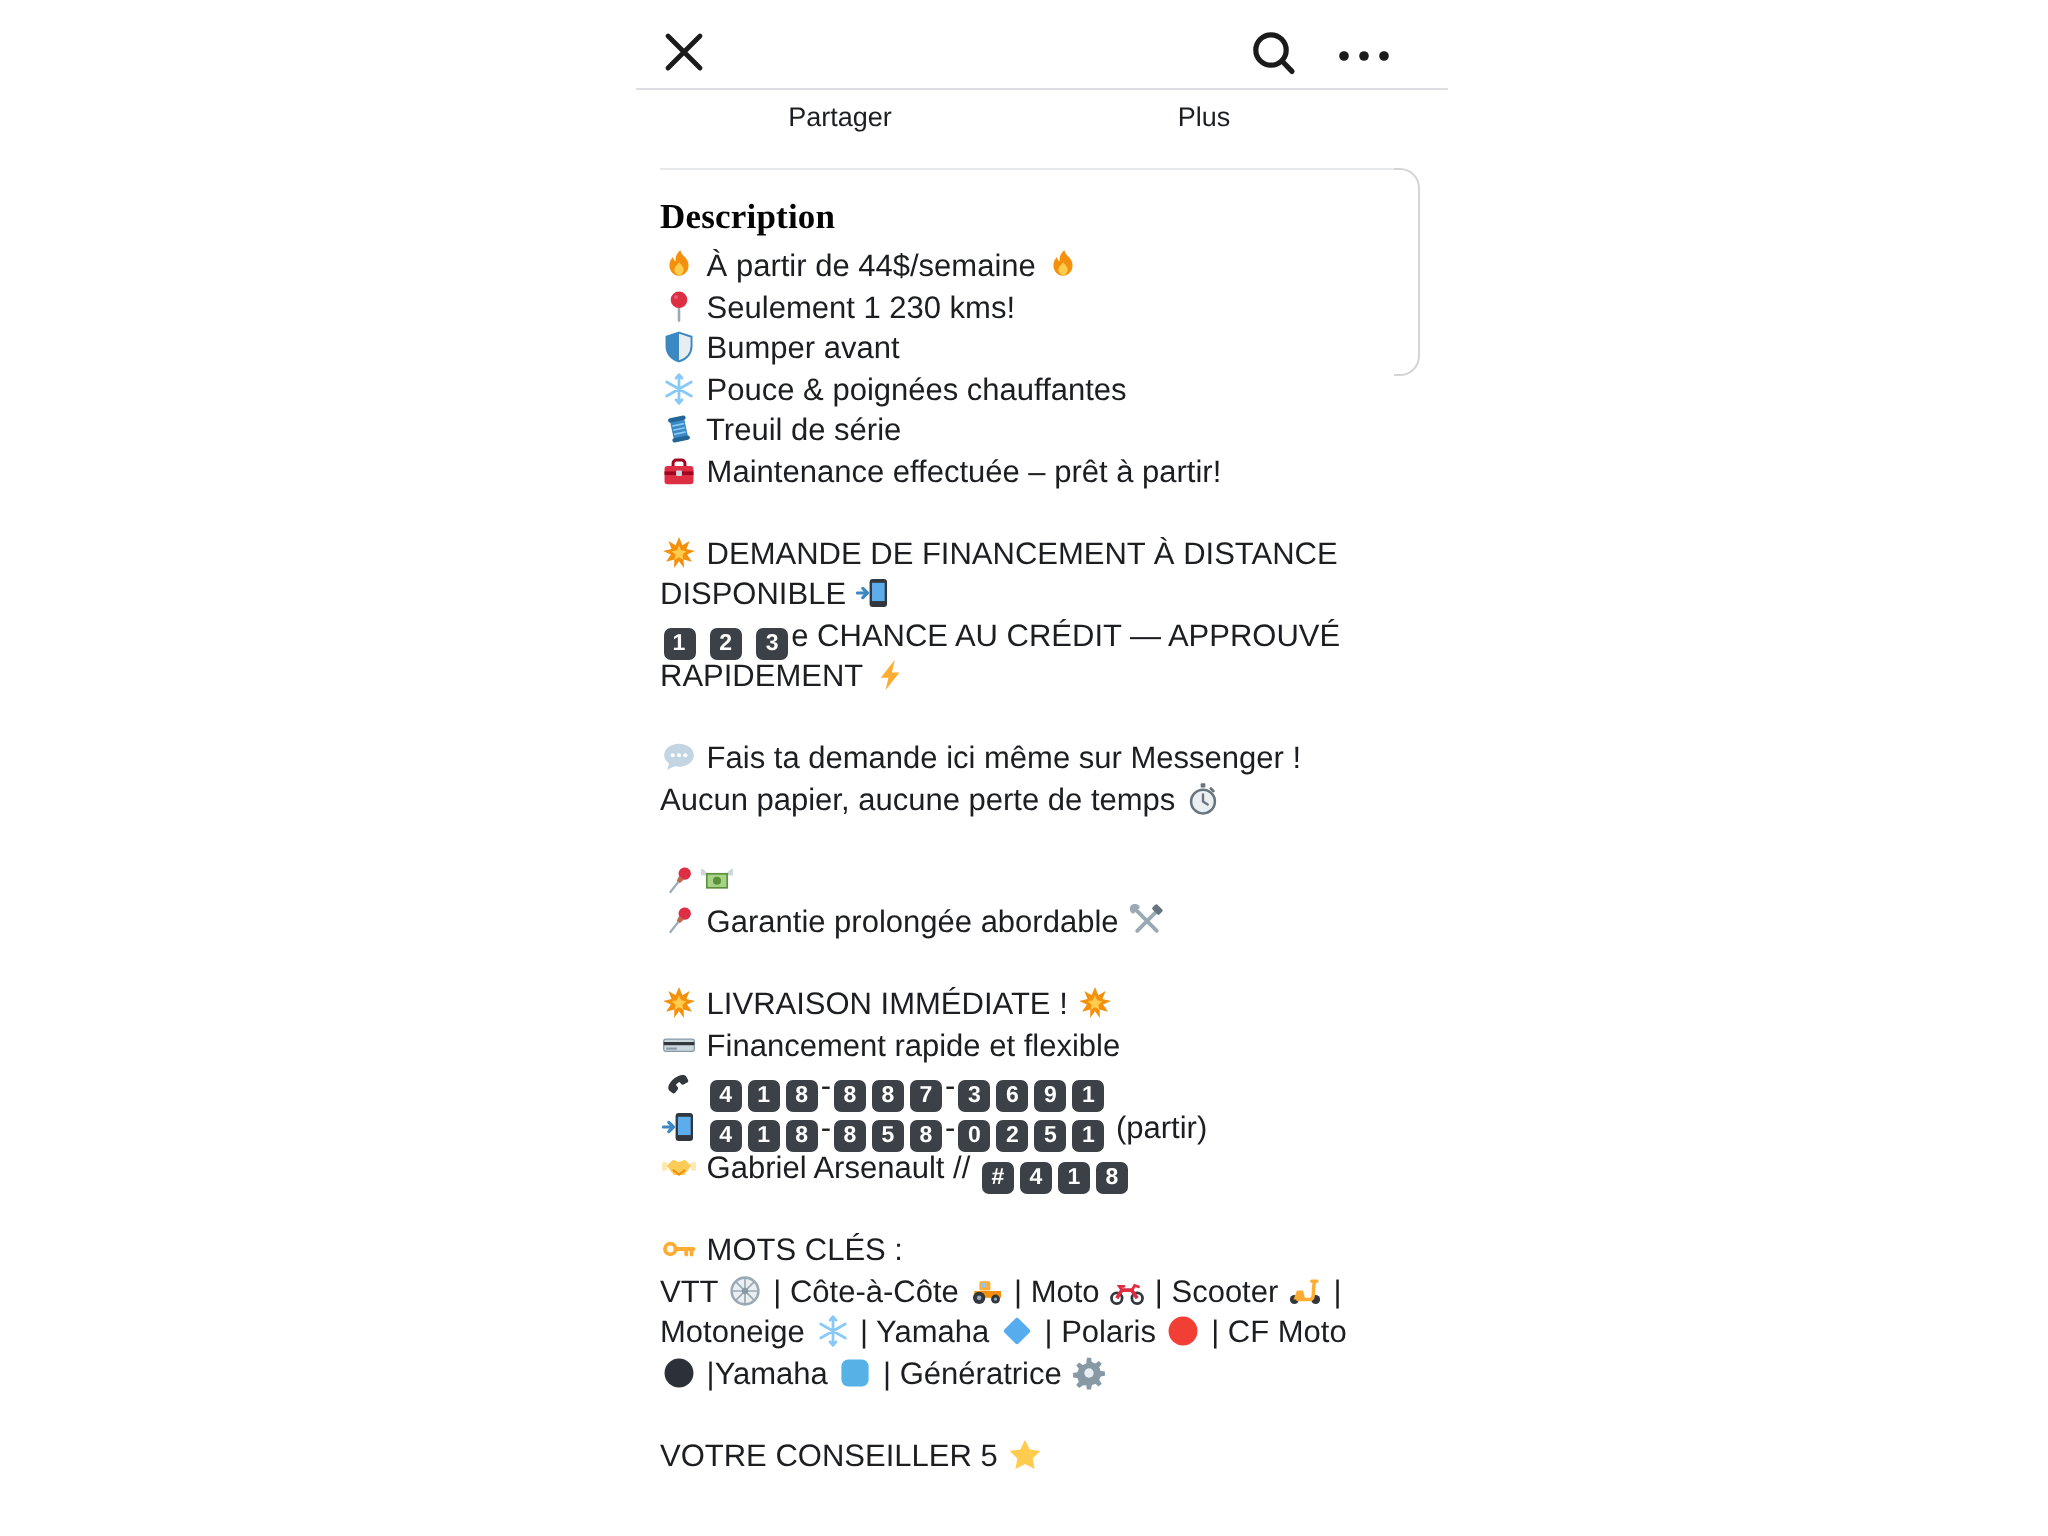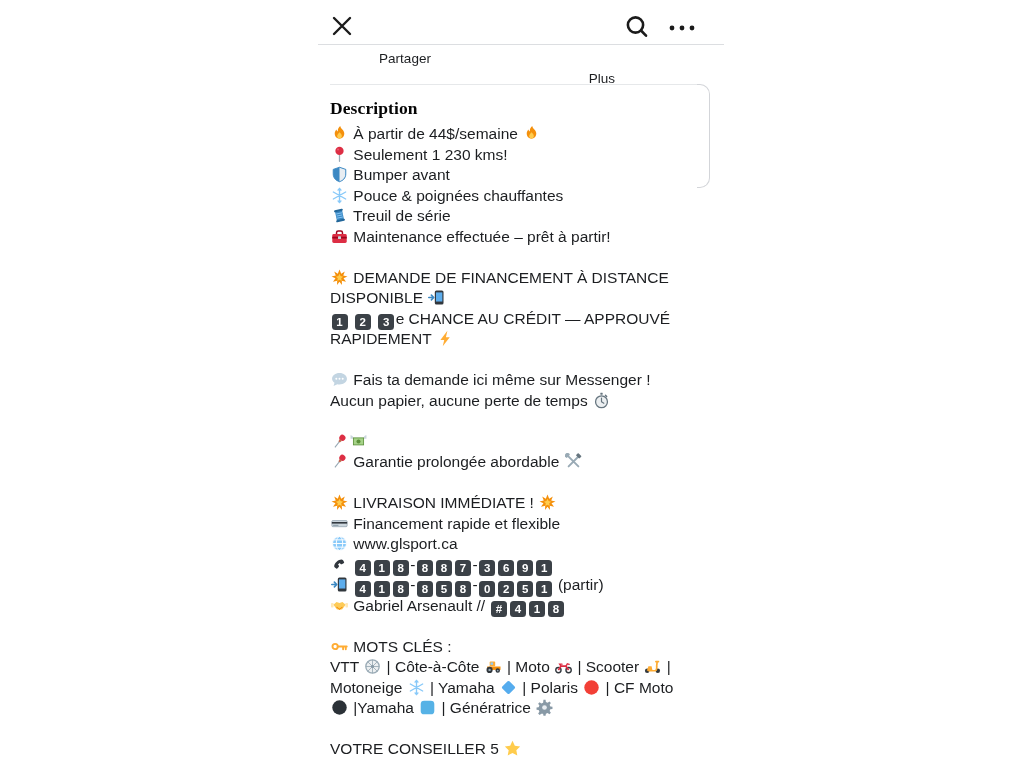--- a/index.html
+++ b/index.html
@@ -67,22 +67,22 @@
     <svg viewBox="0 0 32 12" width="32" height="12">
         <circle cx="5" cy="6" r="2.4" fill="#1b1b1b"></circle>
         <circle cx="15" cy="6" r="2.4" fill="#1b1b1b"></circle>
         <circle cx="25" cy="6" r="2.4" fill="#1b1b1b"></circle>
       </svg>
   </span>
 </button>
 
 <div class="abs hairline" style="left:318px;top:44px;width:406px;"></div>
 
-<div class="abs tab-label" style="left:360px;top:51px;width:90px;text-align:center;">Partager</div>
-<div class="abs tab-label" style="left:572px;top:51px;width:60px;margin-top:20px;">Plus</div>
+<div class="abs tab-label" style="left:375px;top:51px;width:90px;text-align:center;">Partager</div>
+<div class="abs tab-label" style="left:572px;top:51px;width:60px;">Plus</div>
 
 <div class="abs hairline light" style="left:330px;top:84px;width:367px;"></div>
 
 <div class="abs card-edge" style="left:697px;top:84px;"></div>
 
 <div class="abs desc-heading" style="left:330px;top:98px;font-family:Liberation Serif, serif;">Description</div>
 
 <div class="abs desc-body" style="left:330px;top:124px;">
     <div class="dline"><span class="emoji"><svg viewBox="0 0 16 16">
           <path d="M8.7 1c.4 2.7 3.8 3.7 3.8 7.1 0 2.9-2 4.9-4.5 4.9S3.5 11 3.5 8.1c0-1.8.9-3.1 1.6-3.9.2.9.6 1.5 1.3 2C6.2 3.9 7.3 2 8.7 1z" fill="#f4900c"></path>
@@ -176,28 +176,20 @@
           <path d="M8 4.4l1 2.3 2.4.5-1.8 1.6.5 2.4L8 10l-2.1 1.2.5-2.4-1.8-1.6 2.4-.5z" fill="#ffcc4d"></path>
         </svg></span><span> LIVRAISON IMMÉDIATE ! </span><span class="emoji"><svg viewBox="0 0 16 16">
           <path d="M8 .5l1.6 3.9 3.4-2-1.5 3.7 4 .9-3.7 1.7 2.3 3.4-3.9-1 .1 3.9-2.3-3.1-2.3 3.1.1-3.9-3.9 1 2.3-3.4L.5 7l4-.9L3 2.4l3.4 2z" fill="#f4900c"></path>
           <path d="M8 4.4l1 2.3 2.4.5-1.8 1.6.5 2.4L8 10l-2.1 1.2.5-2.4-1.8-1.6 2.4-.5z" fill="#ffcc4d"></path>
         </svg></span></div>
     <div class="dline"><span class="emoji"><svg viewBox="0 0 16 16">
           <rect x="0.8" y="5.2" width="14.4" height="5.8" rx="1" fill="#ccd6dd" stroke="#8899a6" stroke-width="0.6"></rect>
           <rect x="0.8" y="6.6" width="14.4" height="1.5" fill="#31373d"></rect>
           <rect x="2" y="9.2" width="5" height="1" fill="#8899a6"></rect>
         </svg></span><span> Financement rapide et flexible</span></div>
-    <div class="dline"><span class="emoji"><svg viewBox="0 0 16 16">
-          <circle cx="8" cy="8" r="6.6" fill="#88c9f9"></circle>
-          <g stroke="#ffffff" stroke-width="0.9" fill="none">
-            <circle cx="8" cy="8" r="6.6"></circle>
-            <ellipse cx="8" cy="8" rx="3" ry="6.6"></ellipse>
-            <path d="M1.4 8h13.2M2.3 4.6h11.4M2.3 11.4h11.4"></path>
-          </g>
-        </svg></span><span> www.glsport.ca</span></div>
     <div class="dline"><span class="emoji"><svg viewBox="0 0 16 16">
           <g transform="rotate(-40 8 8)">
             <path d="M2.8 7c0-1.6 2.3-2.8 5.2-2.8S13.2 5.4 13.2 7l-.4 1.9c-.1.5-.6.8-1.1.7l-1.9-.4c-.4-.1-.7-.5-.7-.9V7.1c-.7-.2-1.5-.2-2.2 0v1.2c0 .4-.3.8-.7.9l-1.9.4c-.5.1-1-.2-1.1-.7z" fill="#31373d"></path>
           </g>
         </svg></span><span> </span><span class="keycap">4</span><span class="keycap">1</span><span class="keycap">8</span><span>-</span><span class="keycap">8</span><span class="keycap">8</span><span class="keycap">7</span><span>-</span><span class="keycap">3</span><span class="keycap">6</span><span class="keycap">9</span><span class="keycap">1</span></div>
     <div class="dline"><span class="emoji"><svg viewBox="0 0 16 16">
           <rect x="6.4" y="1.4" width="8.2" height="13.2" rx="1.5" fill="#31373d"></rect>
           <rect x="7.5" y="3.2" width="6" height="8.6" fill="#5dadec"></rect>
           <path d="M.7 8h4.2M3.2 5.8L5.4 8 3.2 10.2" stroke="#3b88c3" stroke-width="1.5" fill="none" stroke-linecap="round" stroke-linejoin="round"></path>
         </svg></span><span> </span><span class="keycap">4</span><span class="keycap">1</span><span class="keycap">8</span><span>-</span><span class="keycap">8</span><span class="keycap">5</span><span class="keycap">8</span><span>-</span><span class="keycap">0</span><span class="keycap">2</span><span class="keycap">5</span><span class="keycap">1</span><span> (partir)</span></div>

